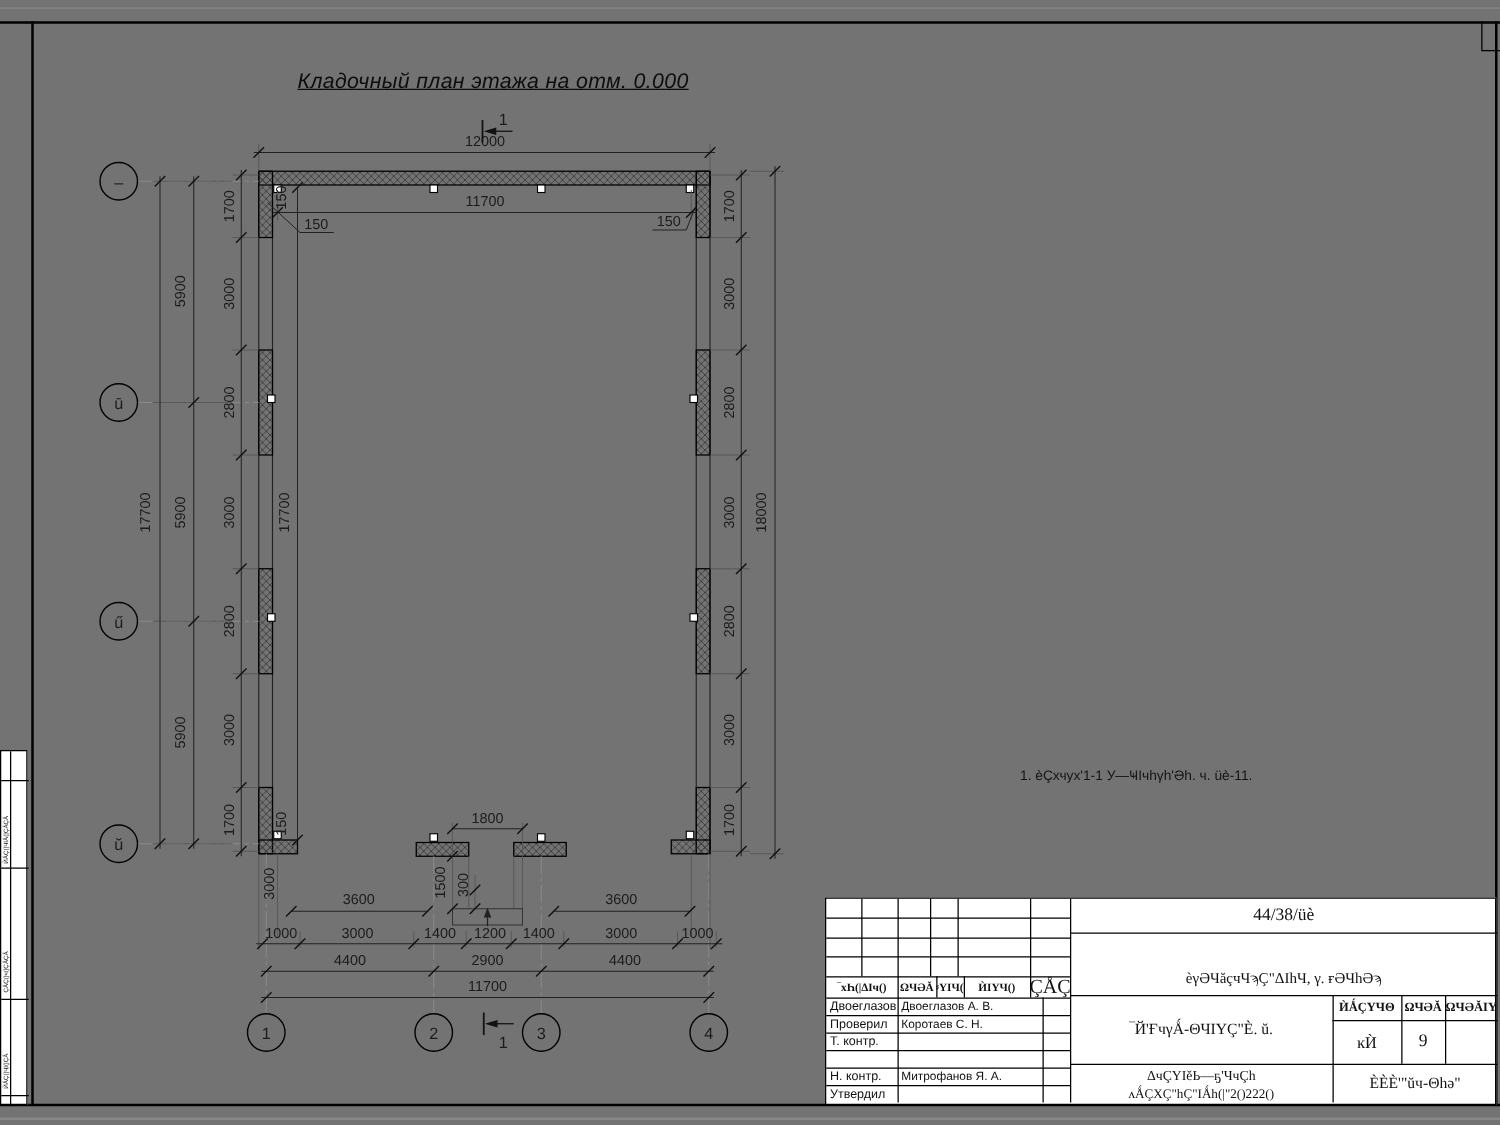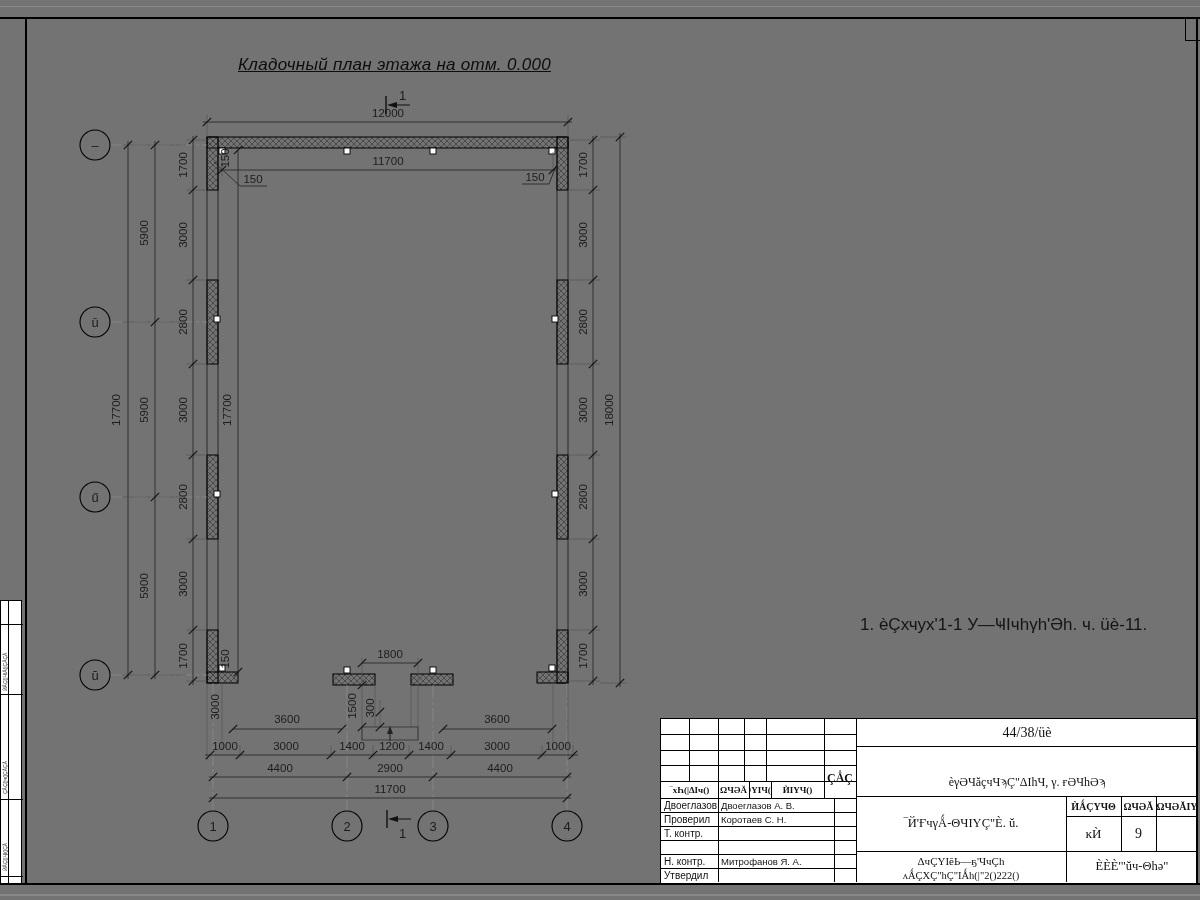--- a/index.html
+++ b/index.html
@@ -4,21 +4,21 @@
 <style>
   html,body{margin:0;padding:0;background:#e8e8e8;}
   .sheet{position:relative;width:1200px;height:900px;background:#737373;overflow:hidden;
          font-family:"Liberation Sans", sans-serif;color:#111;}
   .abs{position:absolute;}
   .hline{position:absolute;background:#000;height:1px;}
   .vline{position:absolute;background:#000;width:1px;}
   .gray{background:#888;}
   .title{position:absolute;left:238px;top:55px;font-size:17px;font-style:italic;
          text-decoration:underline;color:#0d0d0d;letter-spacing:.3px;}
-  .note{position:absolute;left:860px;top:615px;font-size:17px;color:#151515;}
+  .note{position:absolute;left:816px;top:615px;font-size:11px;color:#151515;}
   svg text{font-family:"Liberation Sans", sans-serif;fill:#1c1c1c;}
   .dim{font-size:11.5px;}
   .axlbl{font-size:13px;}
   
   .tb{position:absolute;left:660px;top:718px;width:537px;height:166px;
       border:1.6px solid #000;box-sizing:border-box;background:#fff;}
   .tb .cell{position:absolute;overflow:hidden;white-space:nowrap;}
   .c-center{display:flex;align-items:center;justify-content:center;text-align:center;}
   .serif{font-family:"Liberation Serif", serif;}
   
@@ -356,21 +356,21 @@
     <div class="hline" style="left:195px;top:132px;width:342px;"></div>
     <div class="vline" style="left:405px;top:77px;height:86px;"></div>
     <div class="vline" style="left:460px;top:77px;height:55px;"></div>
     <div class="vline" style="left:495px;top:77px;height:55px;"></div>
     <div class="hline" style="left:405px;top:97px;width:132px;"></div>
 
     <div class="cell c-center serif" style="left:0;top:62px;width:57px;height:17px;font-size:9px;font-weight:bold;">‾хҺ(|ΔΙч()</div>
     <div class="cell c-center serif" style="left:57px;top:62px;width:31px;height:17px;font-size:9px;font-weight:bold;">ΩЧӘĂ</div>
     <div class="cell c-center serif" style="left:88px;top:62px;width:22px;height:17px;font-size:9px;font-weight:bold;">≈ΥΙЧ()</div>
     <div class="cell c-center serif" style="left:110px;top:62px;width:53px;height:17px;font-size:9px;font-weight:bold;">ЍΙΥЧ()</div>
-    <div class="cell c-center serif" style="left:163px;top:51px;width:32px;height:17px;font-size:12px;font-weight:bold;">ÇǺÇ</div>
+    <div class="cell c-center serif" style="left:163px;top:62px;width:32px;height:17px;font-size:16px;font-weight:normal;">ÇǺÇ</div>
 
     <div class="cell" style="left:3px;top:81px;width:53px;height:13px;font-size:10px;">Двоеглазов</div>
     <div class="cell" style="left:60px;top:81px;width:112px;height:13px;font-size:9.5px;">Двоеглазов А. В.</div>
     <div class="cell" style="left:3px;top:95px;width:53px;height:13px;font-size:10px;">Проверил</div>
     <div class="cell" style="left:60px;top:95px;width:112px;height:13px;font-size:9.5px;">Коротаев С. Н.</div>
     <div class="cell" style="left:3px;top:109px;width:53px;height:13px;font-size:10px;">Т. контр.</div>
     <div class="cell" style="left:60px;top:109px;width:112px;height:13px;font-size:9.5px;"></div>
     <div class="cell" style="left:3px;top:123px;width:53px;height:13px;font-size:10px;"></div>
     <div class="cell" style="left:60px;top:123px;width:112px;height:13px;font-size:9.5px;"></div>
     <div class="cell" style="left:3px;top:137px;width:53px;height:13px;font-size:10px;">Н. контр.</div>

